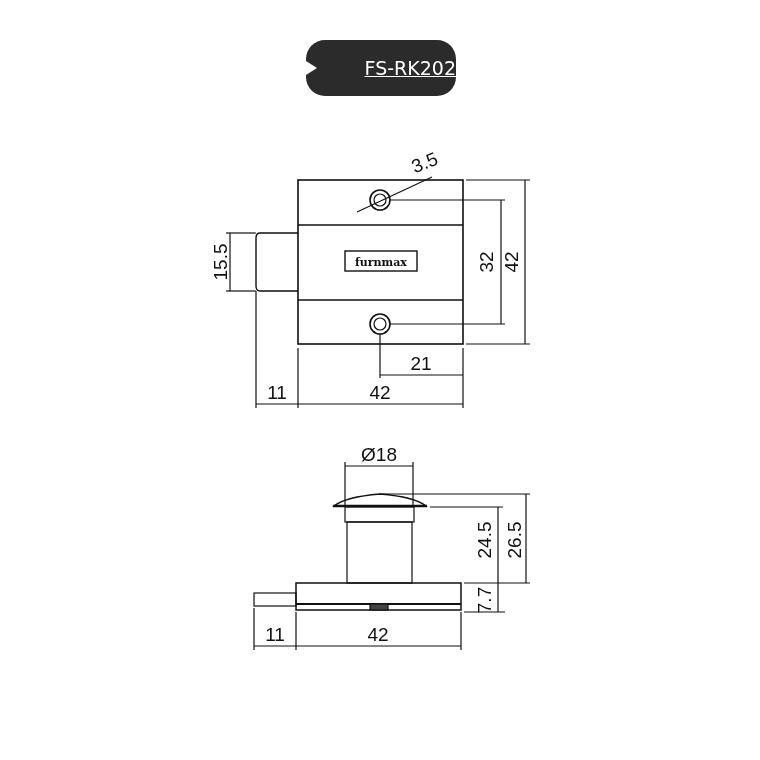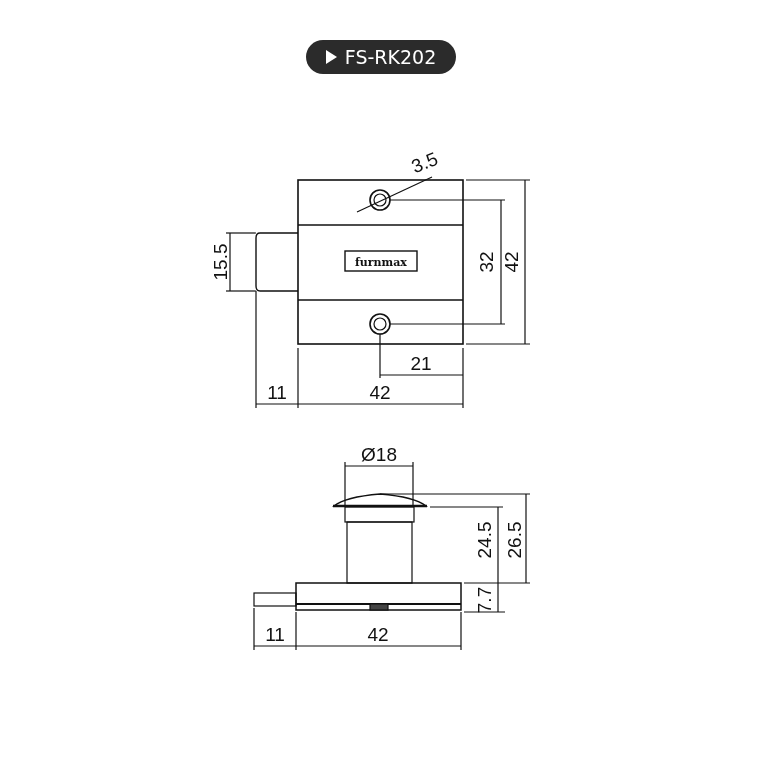--- a/index.html
+++ b/index.html
@@ -1,17 +1,17 @@
 <!DOCTYPE html>
 <html><head>
 <meta charset="utf-8">
 <style>
   html,body{margin:0;padding:0;background:#ffffff;}
   body{width:760px;height:760px;position:relative;overflow:hidden;font-family:"DejaVu Sans",sans-serif;}
-  .badge{position:absolute;left:306px;top:40px;width:150px;height:34px;border-radius:19px;background:#2b2b2b;color:#fff;display:flex;align-items:center;justify-content:center;gap:8px;font-family:"DejaVu Sans",sans-serif;font-size:19px;}
+  .badge{position:absolute;left:306px;top:40px;width:150px;height:56px;border-radius:19px;background:#2b2b2b;color:#fff;display:flex;align-items:center;justify-content:space-between;gap:8px;font-family:"DejaVu Sans",sans-serif;font-size:19px;text-decoration:underline;}
   .badge .tri{width:0;height:0;border-top:7px solid transparent;border-bottom:7px solid transparent;border-left:11px solid #fff;}
   svg{position:absolute;left:0;top:0;}
   .dim{font-family:"Liberation Sans",sans-serif;font-size:19px;fill:#111;}
 </style>
 </head>
 <body>
 
 <div class="badge">
   <span class="tri"></span>
   <span>FS-RK202</span>

